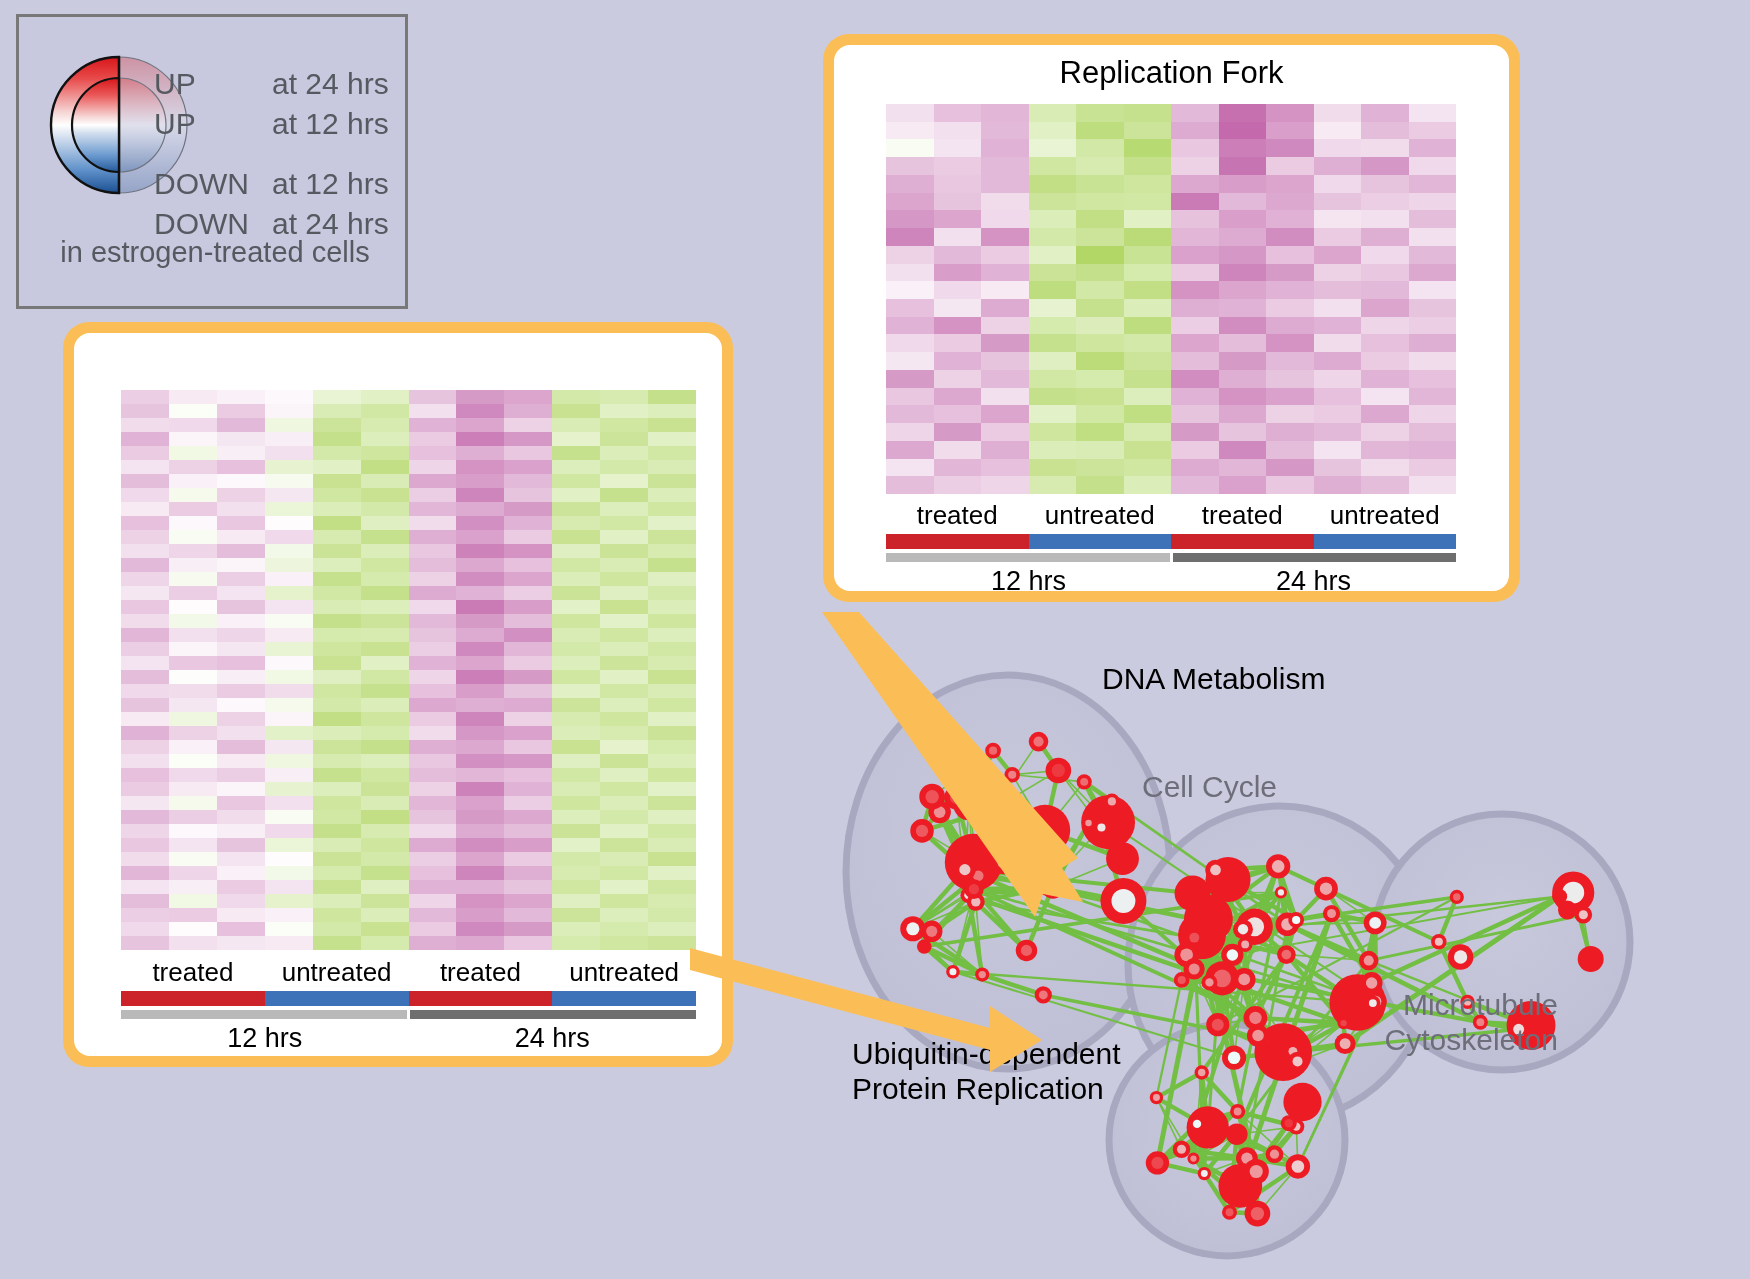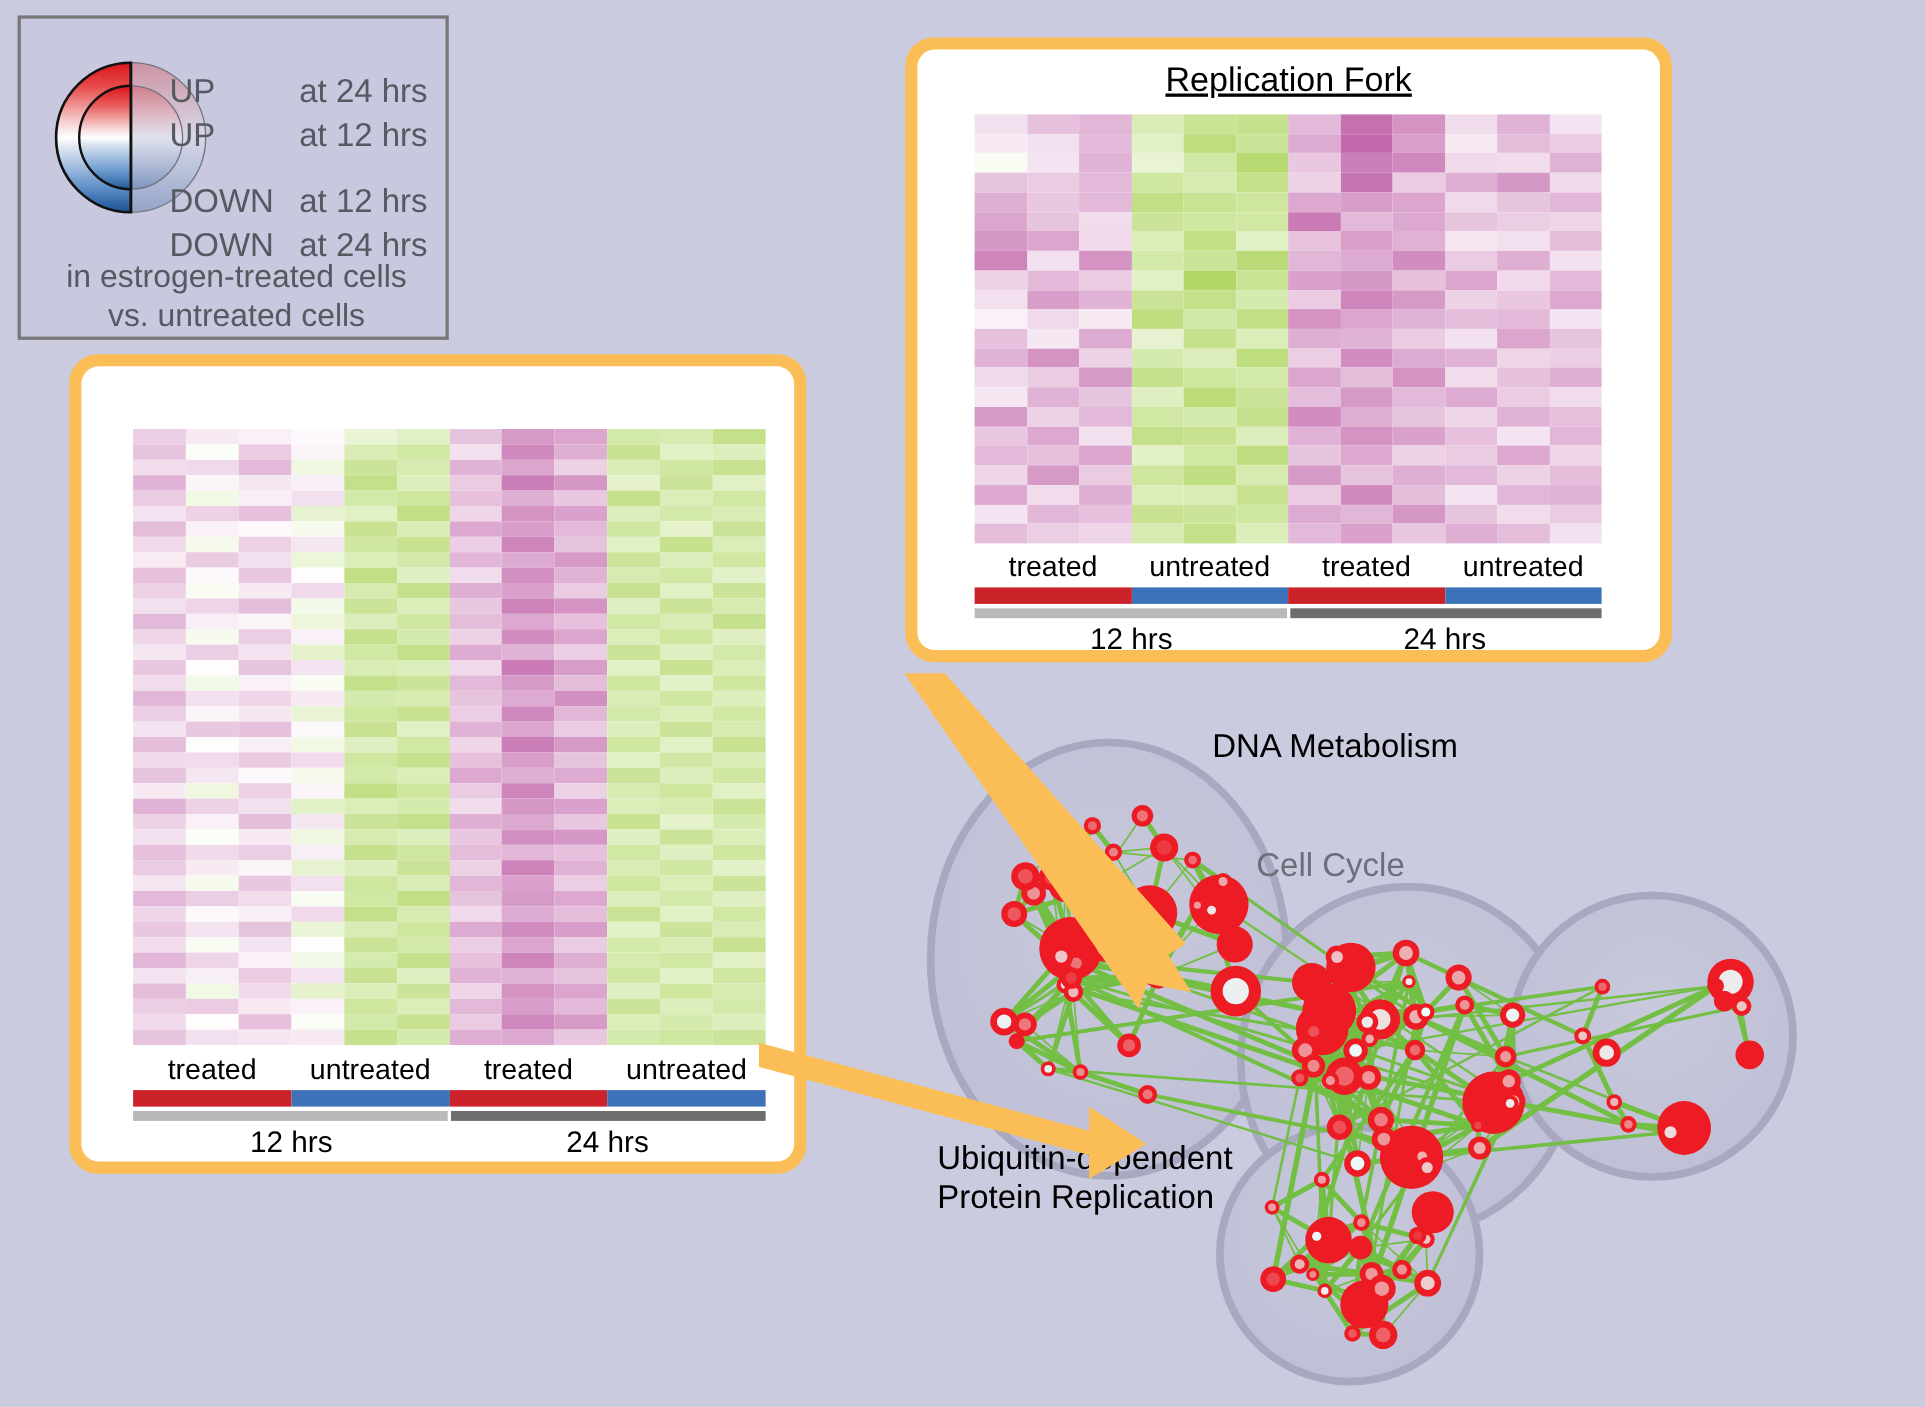--- a/index.html
+++ b/index.html
@@ -41,21 +41,21 @@
     box-sizing:border-box;padding:14px 10px 0 10px;
   }
   #updownInner .t1,#updownInner .t2{
     text-align:center;font-size:30px;color:#000;line-height:1.16;
   }
   .swRow{display:flex;align-items:center;gap:16px;margin:4px 0 0 78px;}
   .sw{width:27px;height:25px;border:2px solid #3a3a3a;box-sizing:border-box;}
   .swLbl{font-size:32px;color:#000;line-height:1;}
 
   
-  .panel{position:absolute;background:#fbbe56;border-radius:26px;padding:11px;box-sizing:border-box;text-decoration:underline;}
+  .panel{position:absolute;background:#fbbe56;border-radius:26px;padding:11px;box-sizing:border-box;}
   .panelInner{width:100%;height:100%;background:#fff;border-radius:16px;box-sizing:border-box;position:relative;}
   .panelTitle{text-align:center;font-size:31px;color:#000;padding-top:10px;font-weight:400;}
 
   #panelRF{left:823px;top:34px;width:697px;height:568px;}
   #panelAPC{left:63px;top:322px;width:670px;height:745px;}
 
   .hmWrap{position:absolute;}
   .hm{display:grid;width:100%;height:100%;}
   .hm div{width:100%;height:100%;}
 
@@ -134,21 +134,20 @@
         <span class="tm">at 12 hrs</span>
       </div>
       <div class="legRow" id="legRow4">
         <span class="lbl">DOWN</span>
         <span class="tm">at 24 hrs</span>
       </div>
     </div>
 
     <div id="legFooter">
       <div>in estrogen-treated cells</div>
-      <div>vs. untreated cells</div>
     </div>
   </div>
 
 
   <div class="panel" id="panelRF">
     <div class="panelInner">
       <div class="panelTitle">Replication Fork</div>
       <div class="hmWrap" id="hmRF" style="left:52px;top:59px;width:570px;height:390px;">
         <div class="hm" id="hmRFGrid" style="grid-template-columns: repeat(12, 1fr); grid-template-rows: repeat(22, 1fr);">
             <div style="background: rgb(242, 224, 238);"></div>
@@ -1751,20 +1750,24 @@
 
     
     <svg style="position:absolute;left:0;top:0;pointer-events:none;" width="960" height="667">
       <g>
         <polygon fill="#fbbe56" points="25,-10 60,-10 288,246 272,256 293,290 253,282 245,305"></polygon>
       </g>
     </svg>
 
     <div class="clabel" id="lblDNA" style="left:312px;top:50px;color:#000;">DNA Metabolism</div>
     <div class="clabel" id="lblCC" style="left:352px;top:158px;color:#6e6e7a;">Cell Cycle</div>
+    <div class="clabel" id="lblMT" style="left:588px;top:376px;color:#6e6e7a;text-align:right;width:180px;">
+      <div>Microtubule</div>
+      <div>Cytoskeleton</div>
+    </div>
     <div class="clabel" id="lblUB" style="left:62px;top:425px;color:#000;">
       <div>Ubiquitin-dependent</div>
       <div>Protein Replication</div>
     </div>
   </div>
 
   <svg style="position:absolute;left:690px;top:920px;pointer-events:none;" width="620" height="200">
     <polygon fill="#fbbe56" points="0,28 300,108 300,86 352,120 300,152 300,130 0,50"></polygon>
   </svg>
 

